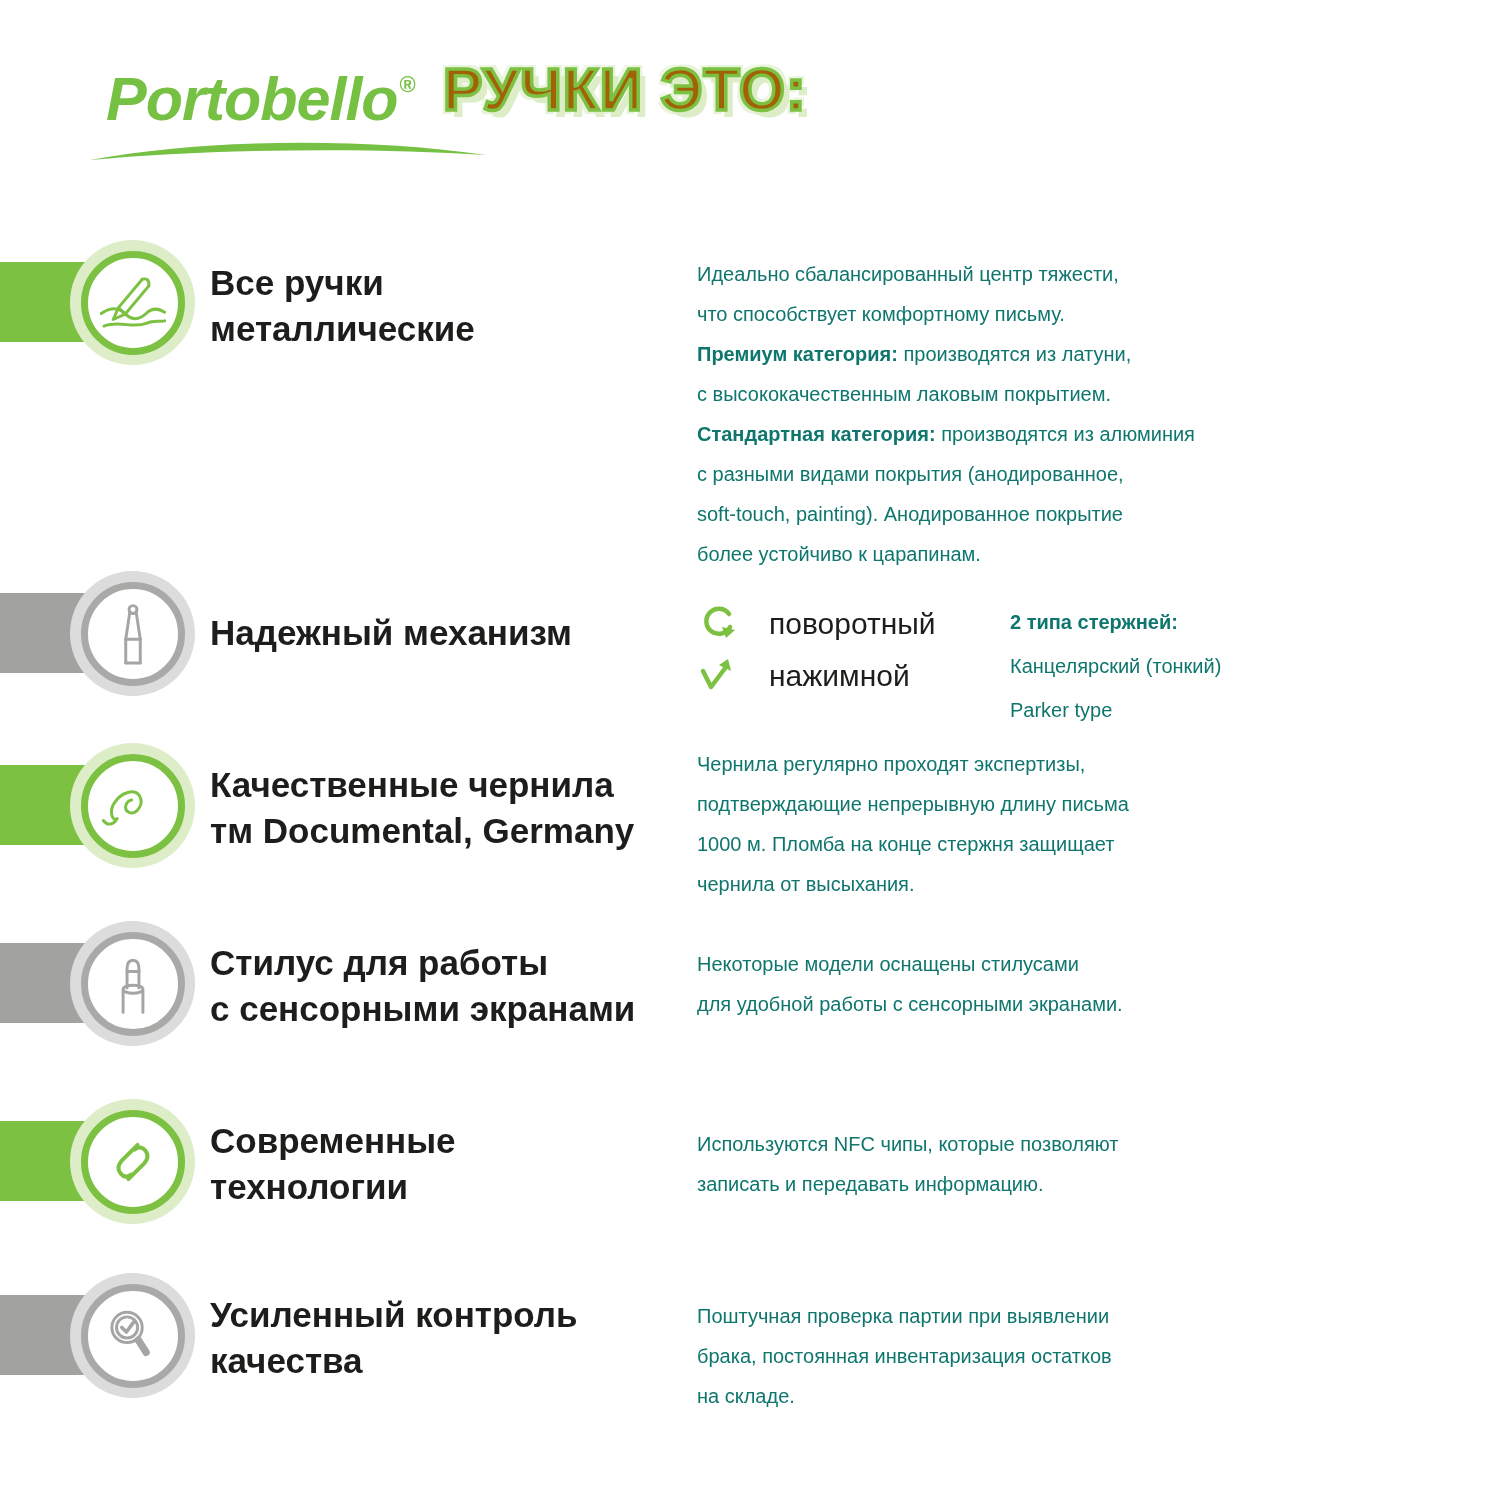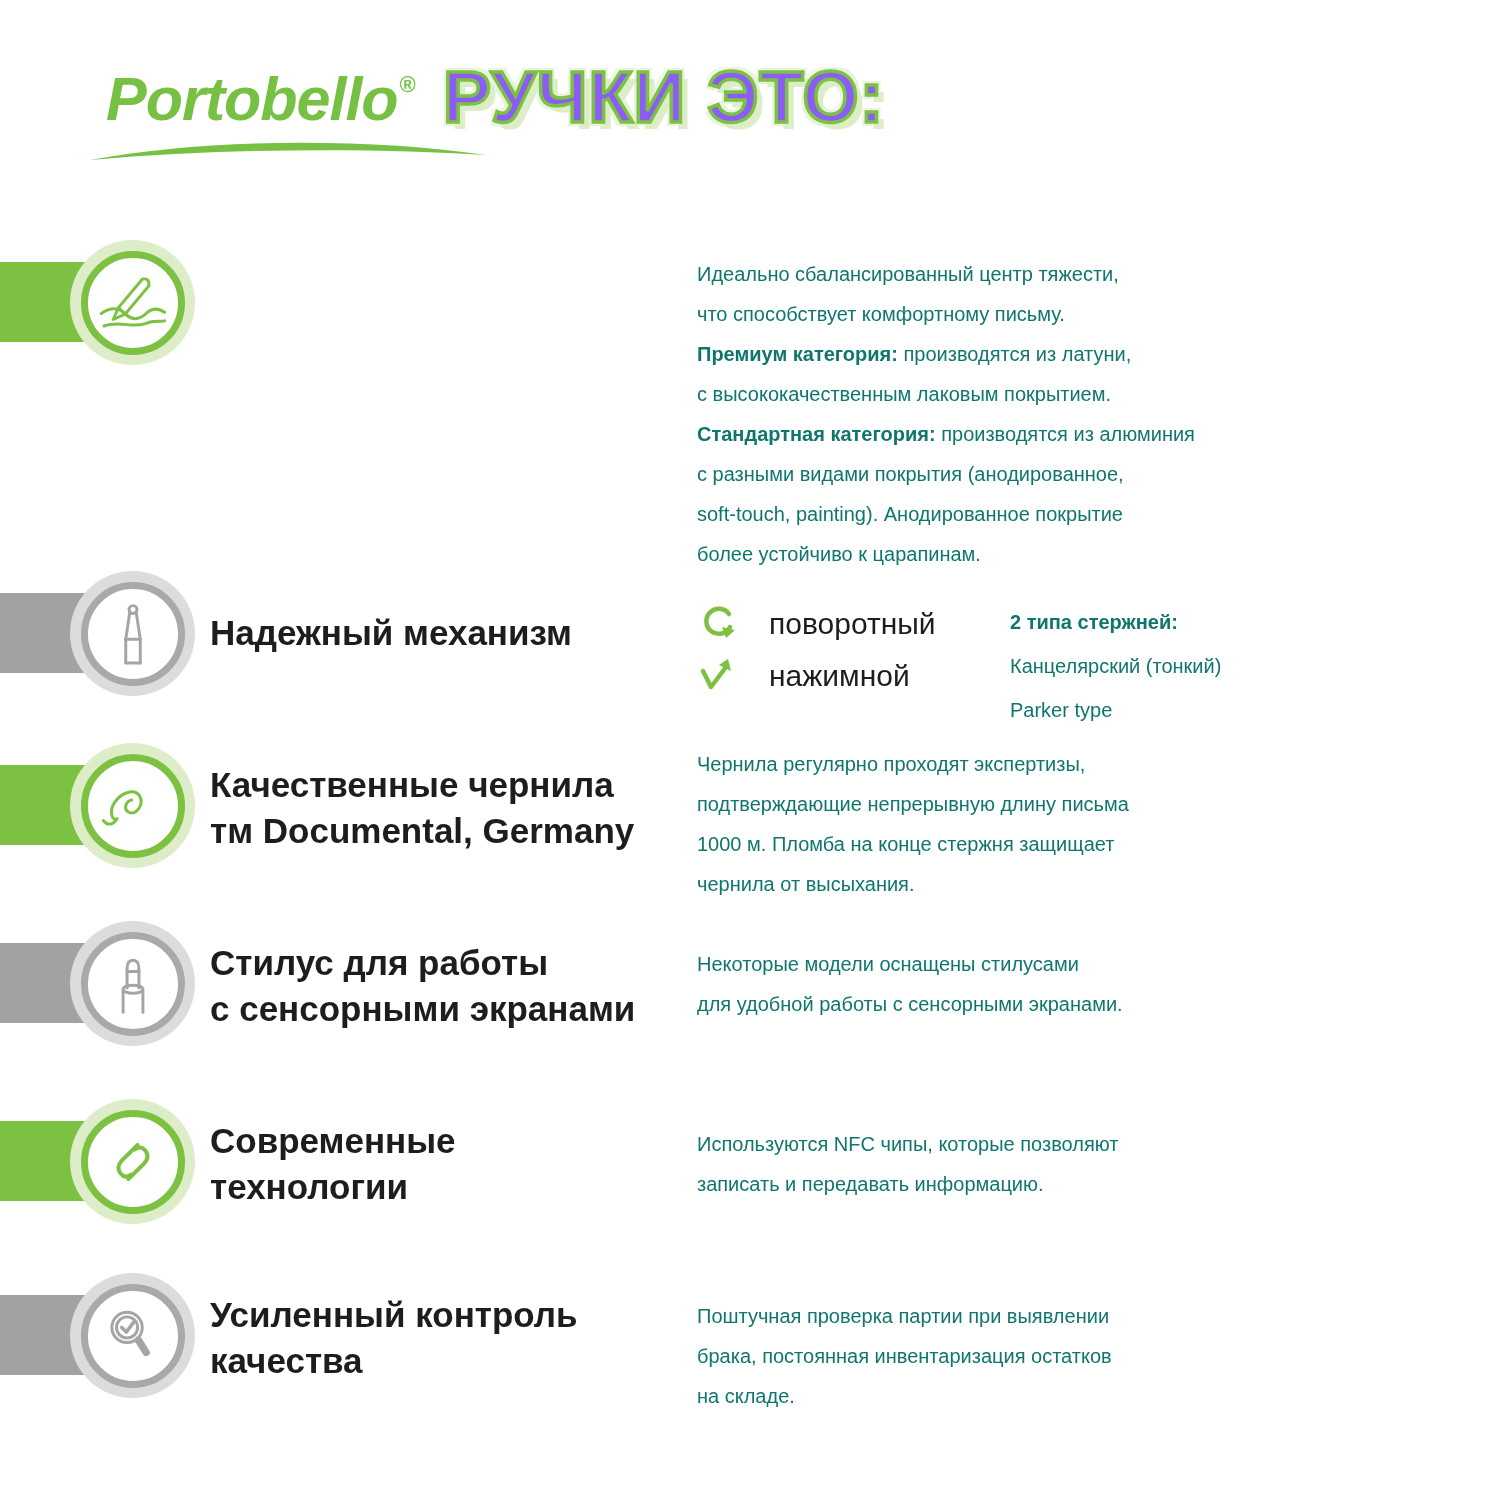--- a/index.html
+++ b/index.html
@@ -10,22 +10,22 @@
   }
   
   .logo { position:absolute; left:88px; top:64px; width:420px; }
   .logo-text {
     font-size:61px; font-weight:700; font-style:italic; color:#76C143;
     letter-spacing:-1px; padding-left:18px; white-space:nowrap;
   }
   .logo-text sup { font-size:22px; font-style:normal; vertical-align:28px; margin-left:2px; }
   .swoosh { display:block; margin-top:4px; }
   .heading {
-    position:absolute; left:443px; top:56px; font-size:72px; font-weight:800;
-    letter-spacing:1px; color:#8b5cf6; white-space:nowrap;
+    position:absolute; left:443px; top:56px; font-size:59px; font-weight:800;
+    letter-spacing:1px; color:#a16207; white-space:nowrap;
     -webkit-text-stroke:3.5px #7CC142;
     text-shadow: 7px 7px 0 #DCEDC8, -4px 4px 0 #E7F3DA, 4px -4px 0 #E7F3DA, -4px -4px 0 #EFF7E7;
   }
   
   .bar { position:absolute; left:0; width:176px; height:80px; z-index:1; }
   .bar.green { background:#7CC142; }
   .bar.gray  { background:#A2A2A1; }
   .icon-badge {
     position:absolute; left:70px; width:125px; height:125px; border-radius:50%;
     display:flex; align-items:center; justify-content:center; z-index:2;
@@ -75,20 +75,21 @@
           <path d="M64,14 L28,57"></path>
             <path d="M74,24 L38,67"></path>
           <path d="M64,14 Q75,11 74,24"></path>
           <path d="M28,57 L20,75 L38,67 Z"></path>
           <path d="M2,66 C18,55 30,57 40,68 C52,79 64,72 72,64 C80,57 90,59 98,64"></path>
           <path d="M6,85 C30,76 50,89 70,81 C82,75 92,79 98,77"></path>
         </g>
       </svg>
     </div>
   </div>
+  <div class="feature-title" style="top:260px"><span>Все ручки</span><br><span>металлические</span></div>
   <div class="feature-desc" style="top:254px"><span>Идеально сбалансированный центр тяжести,</span><br><span>что способствует комфортному письму.</span><br><span style="font-weight: 700;">Премиум категория:</span><span> производятся из латуни,</span><br><span>с высококачественным лаковым покрытием.</span><br><span style="font-weight: 700;">Стандартная категория:</span><span> производятся из алюминия</span><br><span>с разными видами покрытия (анодированное,</span><br><span>soft-touch, painting). Анодированное покрытие</span><br><span>более устойчиво к царапинам.</span></div>
 
   <div class="bar gray" style="top:593px"></div>
   <div class="icon-badge gray" style="top:571px">
     <div class="icon-inner">
       <svg viewBox="0 0 100 100">
         <g class="stroke-gr" stroke-width="4.5">
           <circle cx="50" cy="13" r="6"></circle>
           <path d="M45,18 L39,58"></path>
             <path d="M55,18 L61,58"></path>

